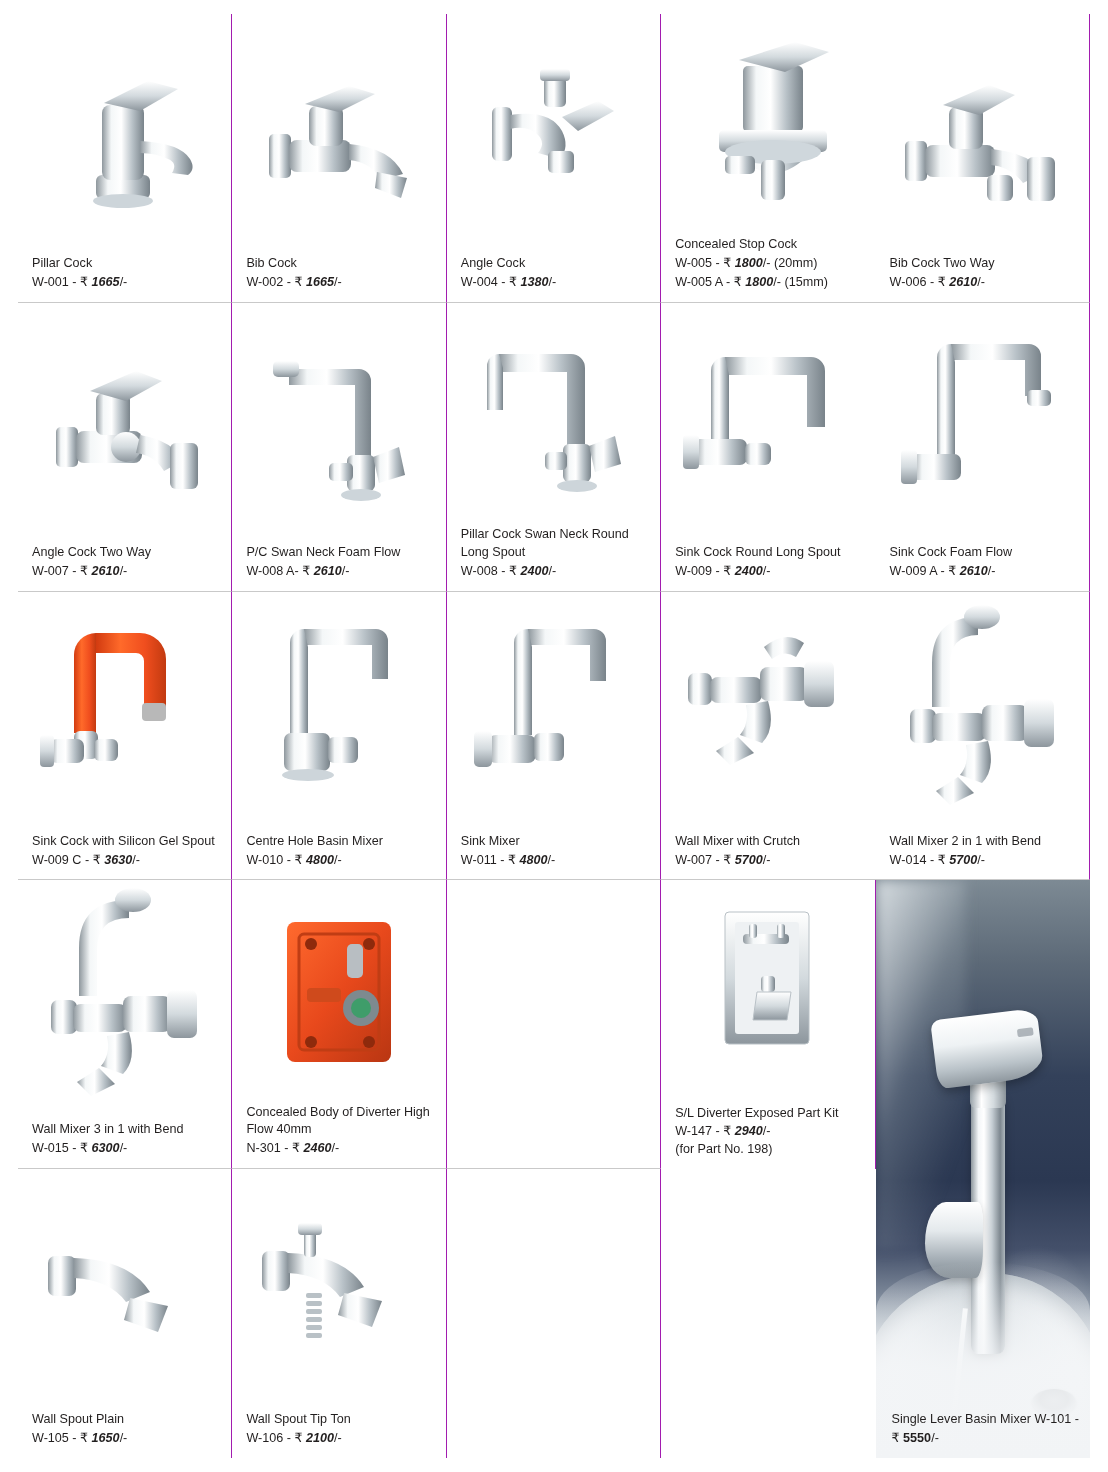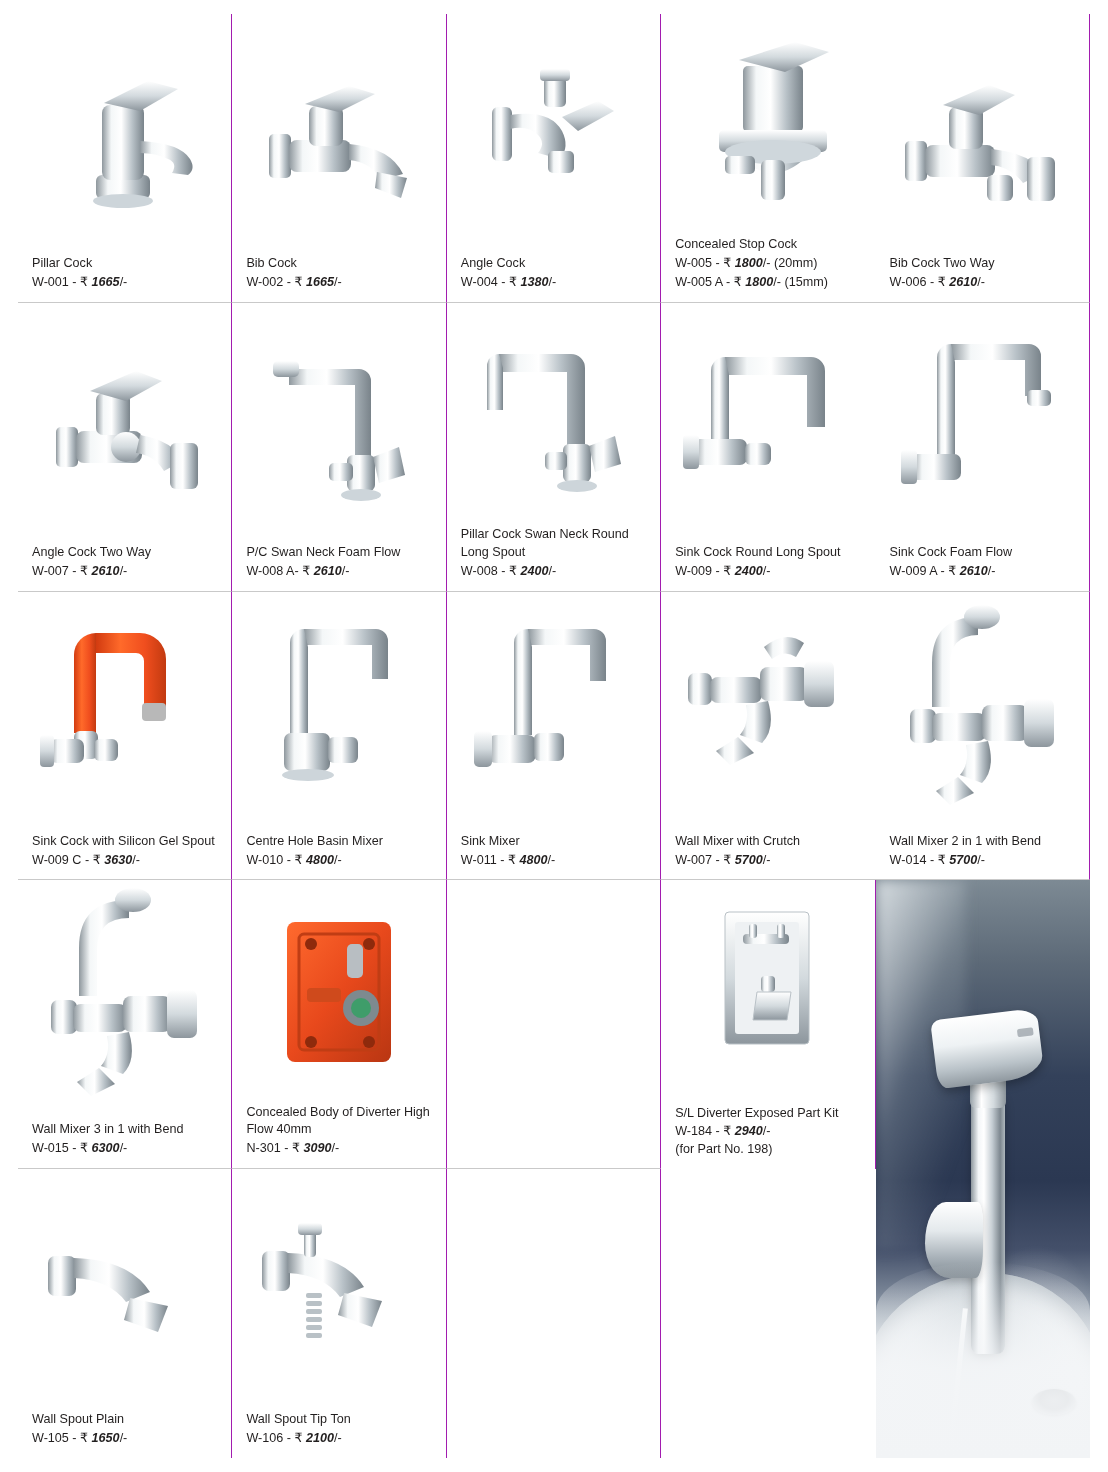--- a/index.html
+++ b/index.html
@@ -573,21 +573,21 @@
             <circle cx="112" cy="116" r="18" fill="#7e8a8f"></circle>
             <circle cx="112" cy="116" r="10" fill="#3f9d6a"></circle>
             <rect x="98" y="52" width="16" height="34" rx="5" fill="#b8bec2"></rect>
             <rect x="58" y="96" width="34" height="14" rx="4" fill="#cf4a1c"></rect>
           </svg>
             </div>
         </div>
         <div class="caption">
           <span class="title">Concealed Body of Diverter High Flow 40mm</span>
           <span class="code">
-            <span>N-301</span> - <span class="rupee">₹</span> <b>3090</b>/-
+            <span>N-301</span> - <span class="rupee">₹</span> <b>2460</b>/-
           </span>
         </div>
       </div>
     </div>
 
     <div class="cell">
       <div class="cell-inner">
           <div class="art"></div>
         </div>
     </div>
@@ -597,41 +597,47 @@
         <div class="hero-basin"></div>
         <div class="hero-drain"></div>
         <div class="hero-tap">
           <div class="body"></div>
           <div class="neck"></div>
           <div class="lever"></div>
           <div class="spout"></div>
         </div>
         <div class="hero-water"></div>
       </div>
+      <div class="hero-cap">
+        <span class="title">Single Lever Basin Mixer</span>
+        <span class="code">
+          <span>W-101</span> - <span class="rupee">₹</span> <b>5550</b>/-
+        </span>
+      </div>
     </div>
 
     <div class="cell row5">
       <div class="cell-inner">
         <div class="art">
           <div class="svgwrap">
               <svg width="170" height="200" viewBox="0 0 170 200">
             <rect x="42" y="20" width="84" height="132" rx="4" fill="url(#ch1v)" stroke="#b9c1c6"></rect>
             <rect x="52" y="30" width="64" height="112" rx="3" fill="#eef1f3"></rect>
             <rect x="60" y="42" width="46" height="10" rx="4" fill="url(#ch1)"></rect>
             <rect x="66" y="32" width="8" height="14" rx="3" fill="url(#ch1)"></rect>
             <rect x="94" y="32" width="8" height="14" rx="3" fill="url(#ch1)"></rect>
             <rect x="78" y="84" width="14" height="16" rx="4" fill="url(#ch1)"></rect>
             <path d="M74 100 h34 l-4 28 h-34 z" fill="url(#ch1v)" stroke="#b9c1c6"></path>
           </svg>
             </div>
         </div>
         <div class="caption">
           <span class="title">S/L Diverter Exposed Part Kit</span>
           <span class="code">
-            <span>W-184</span> - <span class="rupee">₹</span> <b>2940</b>/-
+            <span>W-147</span> - <span class="rupee">₹</span> <b>2940</b>/-
           </span>
           <span class="code">(for Part No. 198)</span>
         </div>
       </div>
     </div>
 
     <div class="cell row5">
       <div class="cell-inner">
         <div class="art">
           <div class="svgwrap">

